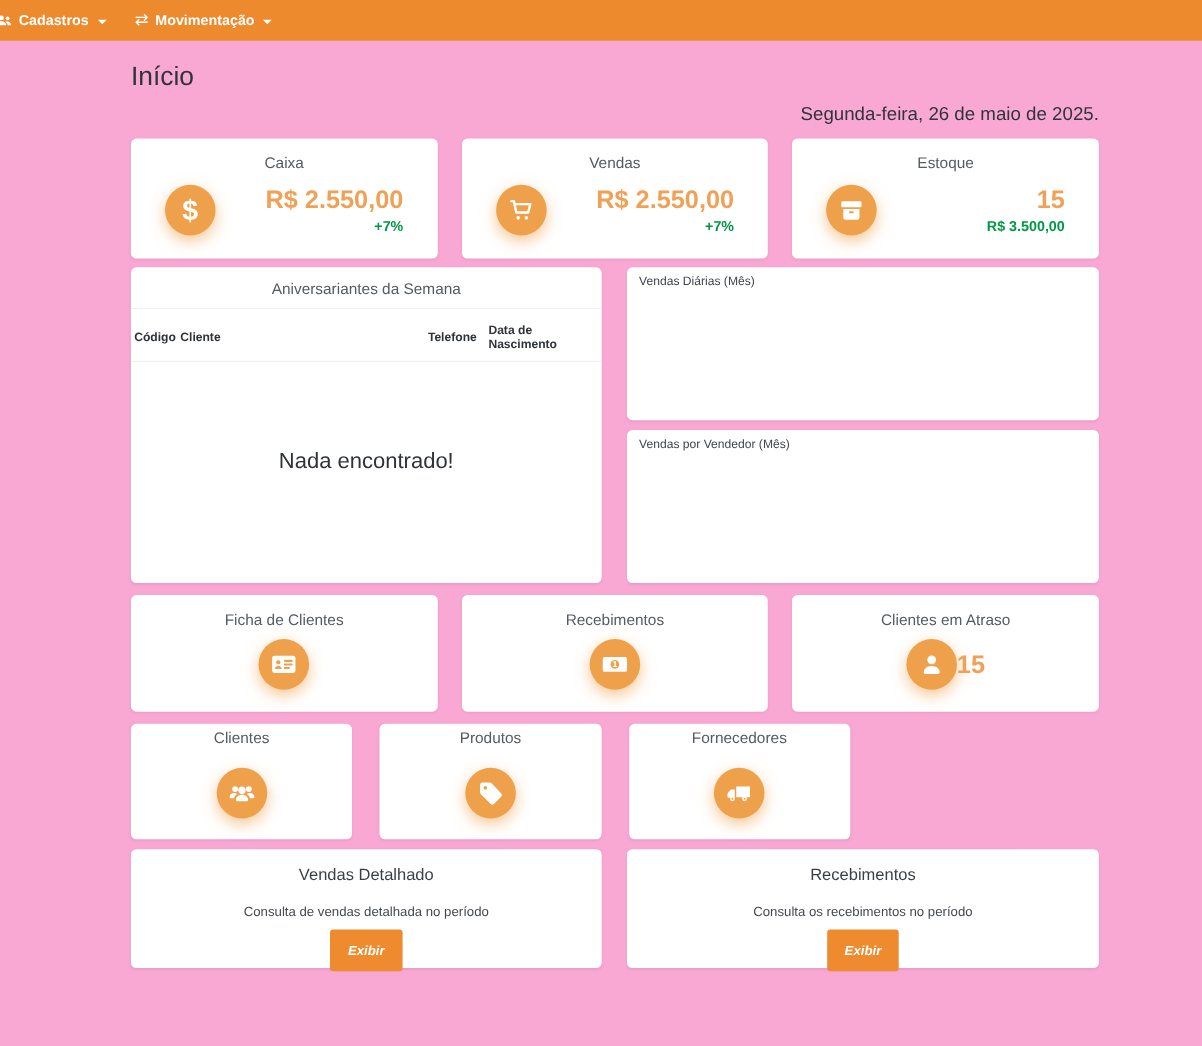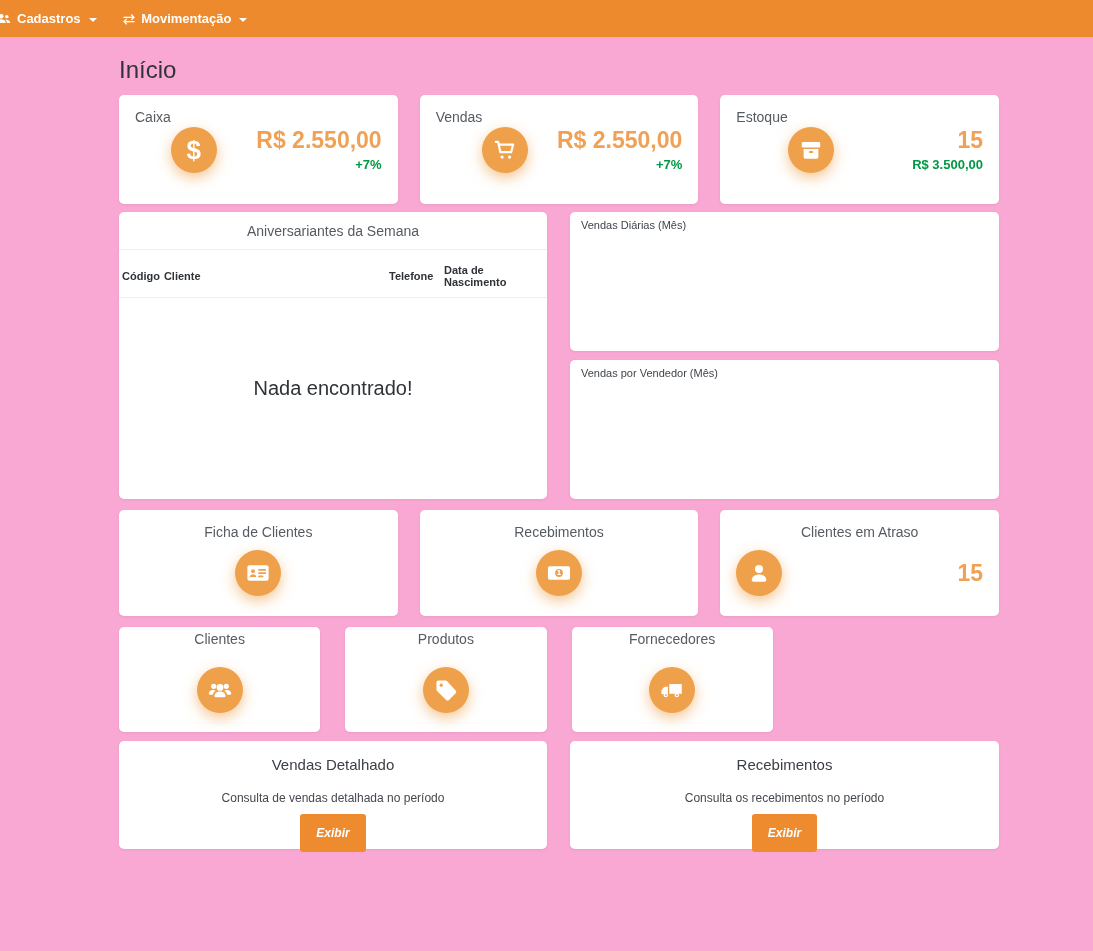--- a/index.html
+++ b/index.html
@@ -19,21 +19,21 @@
   .container { width:880px; margin-left:119px; }
   .header-row { display:flex; justify-content:space-between; align-items:center; padding-top:16px; height:50px; }
   .page-title { font-size:24px; color:#30343A; font-weight:400; }
   .badges { display:flex; gap:5px; }
   .badge { background:#EE8B2E; color:#fff; font-size:11px; font-weight:bold; padding:4px 8px; border-radius:3px; letter-spacing:.3px; }
   .date-row { text-align:right; font-size:17px; color:#30343A; margin-top:7px; height:24px; }
 
   .card { background:#fff; border-radius:5px; box-shadow:0 1px 3px rgba(0,0,0,.07); }
 
   .row-stats { display:grid; grid-template-columns:repeat(3,1fr); gap:22px; margin-top:8px; }
-  .stat-card { height:109px; padding:10px 16px; display:flex; flex-direction:row; }
+  .stat-card { height:109px; padding:10px 31px; display:flex; flex-direction:column; }
   .stat-title { text-align:center; font-size:14px; color:#565B61; margin-top:4px; }
   .stat-body { display:flex; align-items:center; flex:1; }
   .stat-values { flex:1; text-align:right; }
   .stat-value { font-size:23px; font-weight:bold; color:#F0A155; line-height:1.2; }
   .stat-sub { font-size:13px; font-weight:bold; color:#009845; margin-top:3px; }
 
   .icon-circle { width:46px; height:46px; min-width:46px; border-radius:50%; background:#EFA04B; display:flex; align-items:center; justify-content:center; box-shadow:0 5px 14px rgba(239,160,75,.6); }
   .icon-circle svg { width:26px; height:26px; }
   .dollar-glyph { color:#fff; font-size:26px; font-weight:bold; line-height:1; }
 
@@ -44,21 +44,21 @@
   .birthdays-table th { font-size:11px; color:#2F3338; font-weight:bold; text-align:left; padding:14px 2px 9px; border-bottom:1px solid #EDEFF1; }
   .birthdays-table th.col-codigo { width:34px; padding-left:3px; }
   .birthdays-table th.col-telefone { width:55px; }
   .birthdays-table th.col-nascimento { width:105px; }
   .empty-msg { flex:1; display:flex; align-items:center; justify-content:center; font-size:20px; color:#2F3338; padding-bottom:20px; }
   .charts-col { display:flex; flex-direction:column; gap:9px; }
   .chart-card { height:139px; padding:7px 11px; }
   .chart-title { font-size:11px; color:#40454B; }
 
   .row-panels { display:grid; grid-template-columns:repeat(3,1fr); gap:22px; margin-top:11px; }
-  .panel-card { height:106px; padding:10px 16px; display:flex; flex-direction:column; }
+  .panel-card { height:106px; padding:10px 16px; display:flex; flex-direction:column;align-items:center; }
   .panel-title { text-align:center; font-size:14px; color:#565B61; margin-top:4px; }
   .panel-center { flex:1; display:flex; align-items:center; justify-content:center; }
   .panel-split { flex:1; display:flex; align-items:center; }
   .panel-value { flex:1; text-align:right; font-size:23px; font-weight:bold; color:#F0A155; }
 
   .row-shortcuts { display:grid; grid-template-columns:repeat(4,1fr); gap:25px; margin-top:11px; }
   .shortcut-card { height:105px; display:flex; flex-direction:column; cursor:pointer; }
   .shortcut-title { text-align:center; font-size:14px; color:#565B61; margin-top:4px; }
   .shortcut-center { flex:1; display:flex; align-items:center; justify-content:center; }
 
@@ -91,20 +91,21 @@
       <span>Movimentação</span>
       <span class="caret"></span>
     </div>
   </div>
 
   <div class="container">
 
     <div class="header-row">
       <div class="page-title">Início</div>
     </div>
+    <div class="date-row">Segunda-feira, 26 de maio de 2025.</div>
 
     <div class="row-stats">
 
       <div class="card stat-card">
         <div class="stat-title">Caixa</div>
         <div class="stat-body">
           <span class="icon-circle">
               <span class="dollar-glyph">$</span>
             </span>
           <div class="stat-values">

